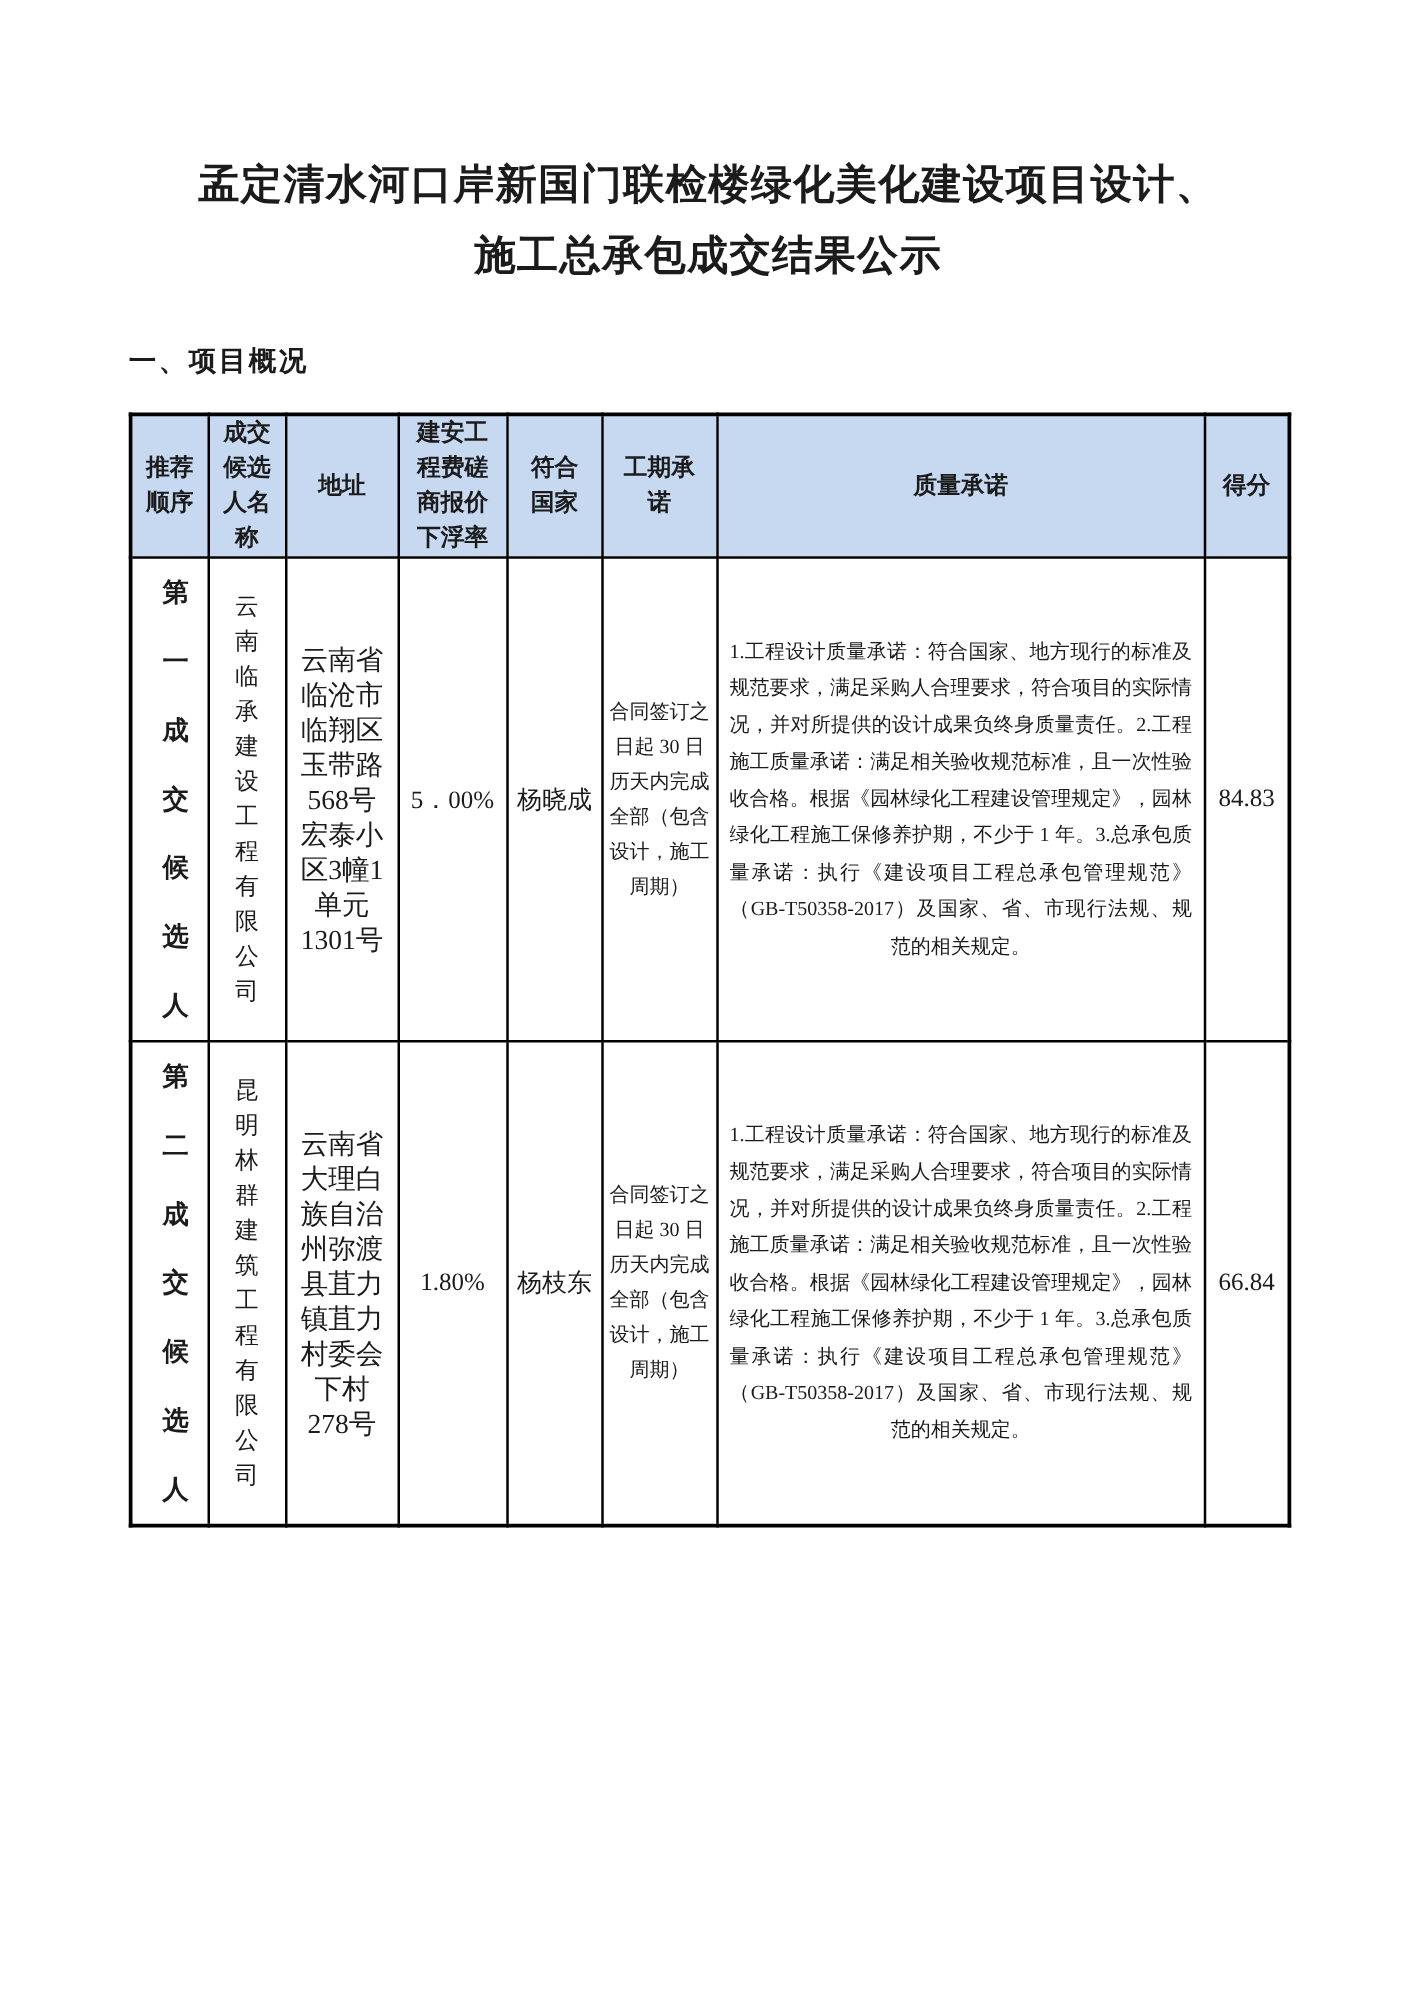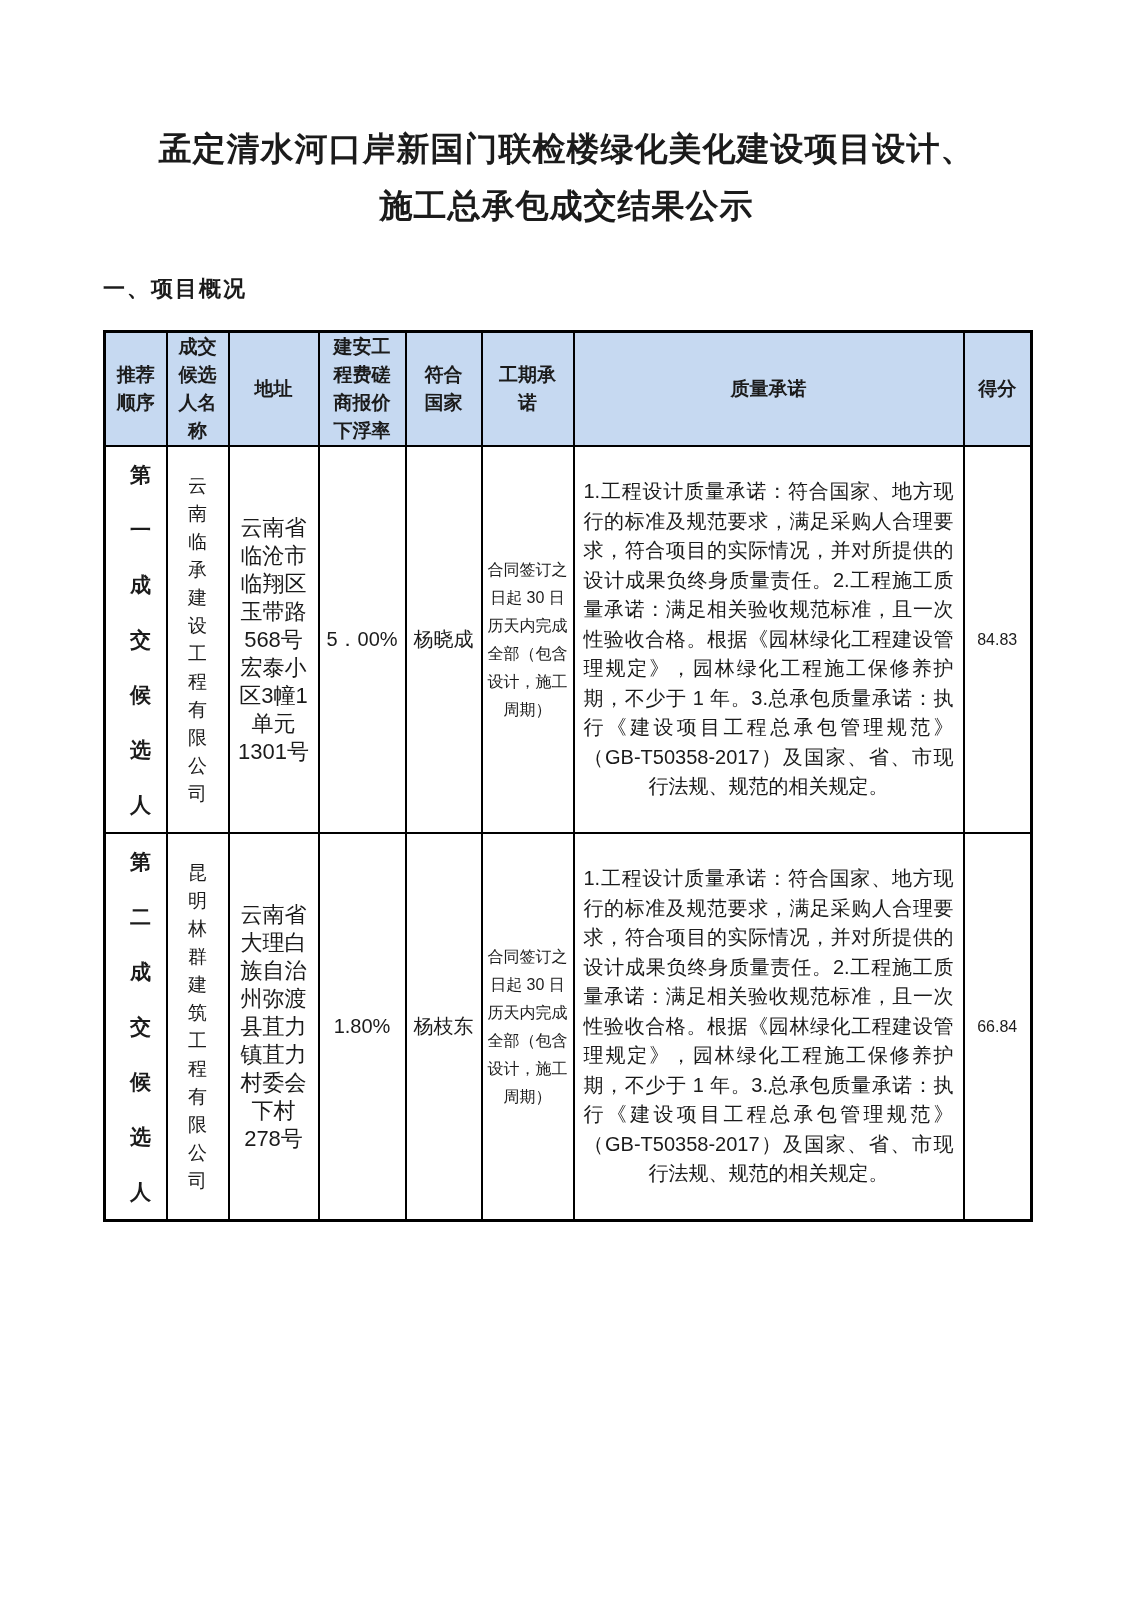--- a/index.html
+++ b/index.html
@@ -2,21 +2,21 @@
 <html><head>
 <meta charset="utf-8">
 <style>
   * { box-sizing: border-box; }
   html, body { margin: 0; padding: 0; background: #ffffff; }
   .page {
     position: relative;
     width: 1035px;
     height: 1600px;
     background: #ffffff;
-    font-family: Liberation Sans, sans-serif;
+    font-family: Liberation Serif, serif;
     color: #1b1b1b;
     overflow: hidden;
   }
   .content {
     position: absolute;
     left: 103px;
     top: 0;
     width: 927px;
   }
   .doc-title {
@@ -81,27 +81,27 @@
     padding: 0 7px;
   }
   td.cell-discount { font-size: 20px; }
   td.cell-manager { font-size: 20px; }
   td.cell-duration {
     font-size: 16px;
     line-height: 28px;
     padding: 0 3px;
   }
   td.cell-quality {
-    font-size: 20px;
+    font-size: 16px;
     line-height: 29.5px;
     text-align: justify;
     text-align-last: center;
     padding: 2px 9px;
   }
-  td.cell-score { font-size: 16px; }
+  td.cell-score { font-size: 20px; }
 </style>
 </head>
 <body>
 
 <div class="page">
   <div class="content">
 
     <div class="doc-title">
       <div>孟定清水河口岸新国门联检楼绿化美化建设项目设计、</div>
       <div>施工总承包成交结果公示</div>

